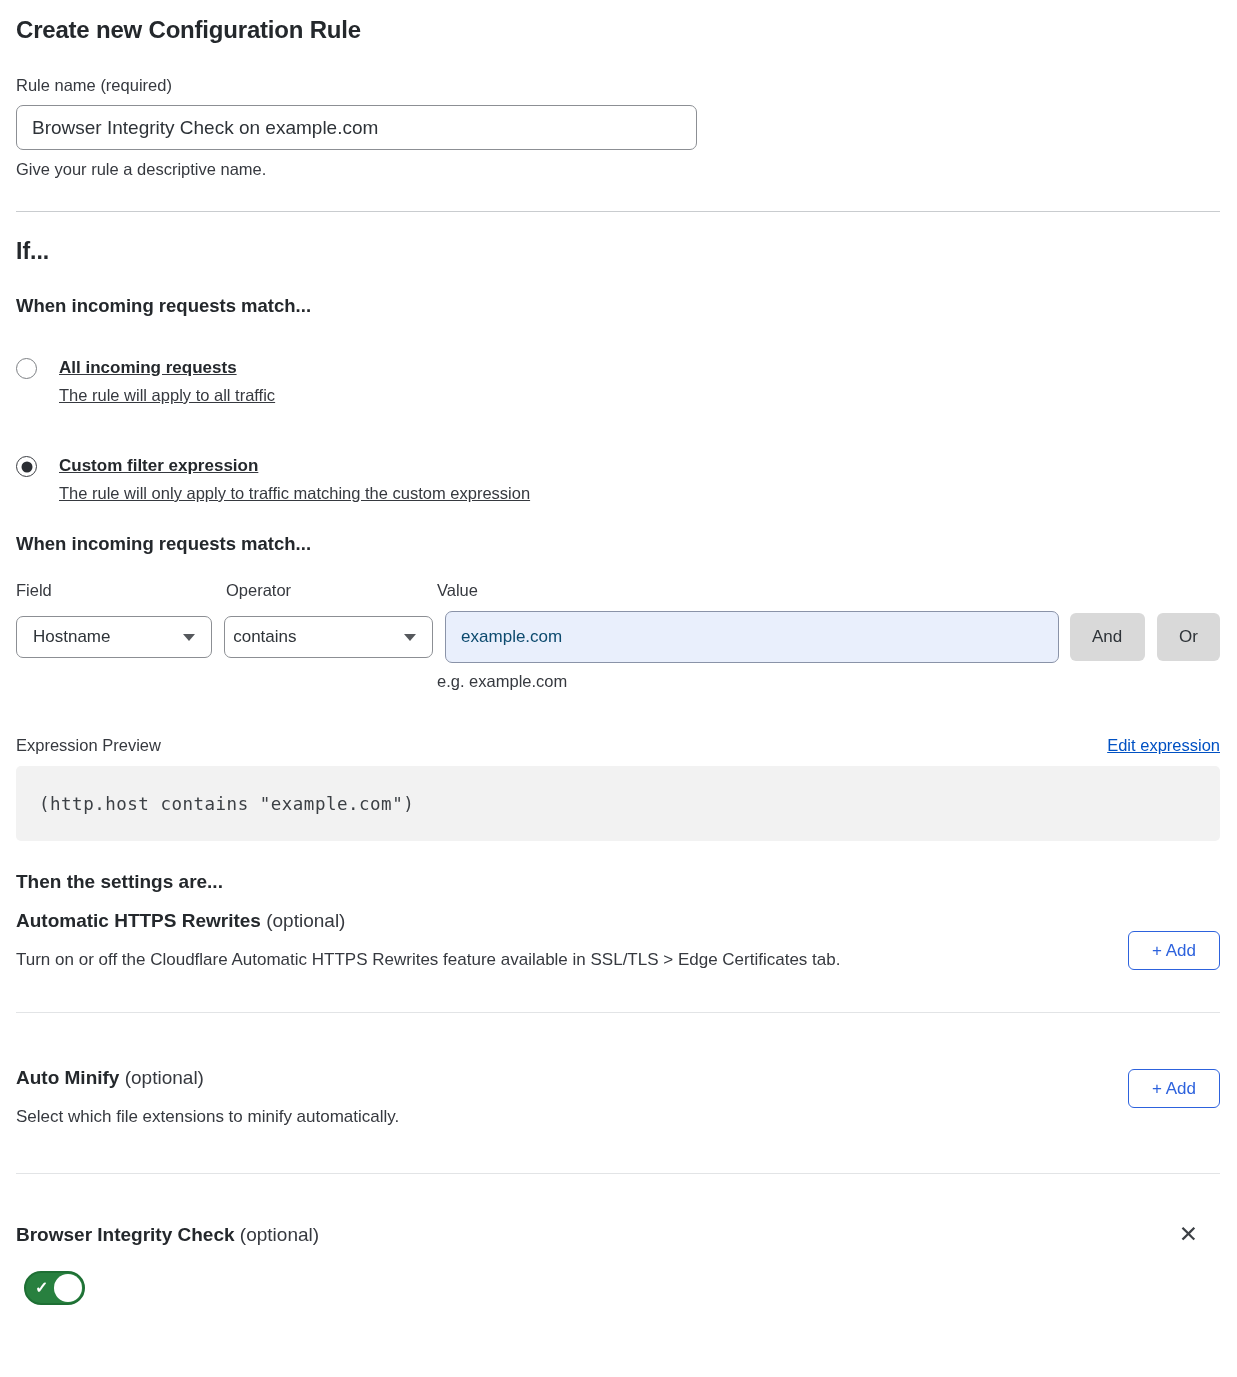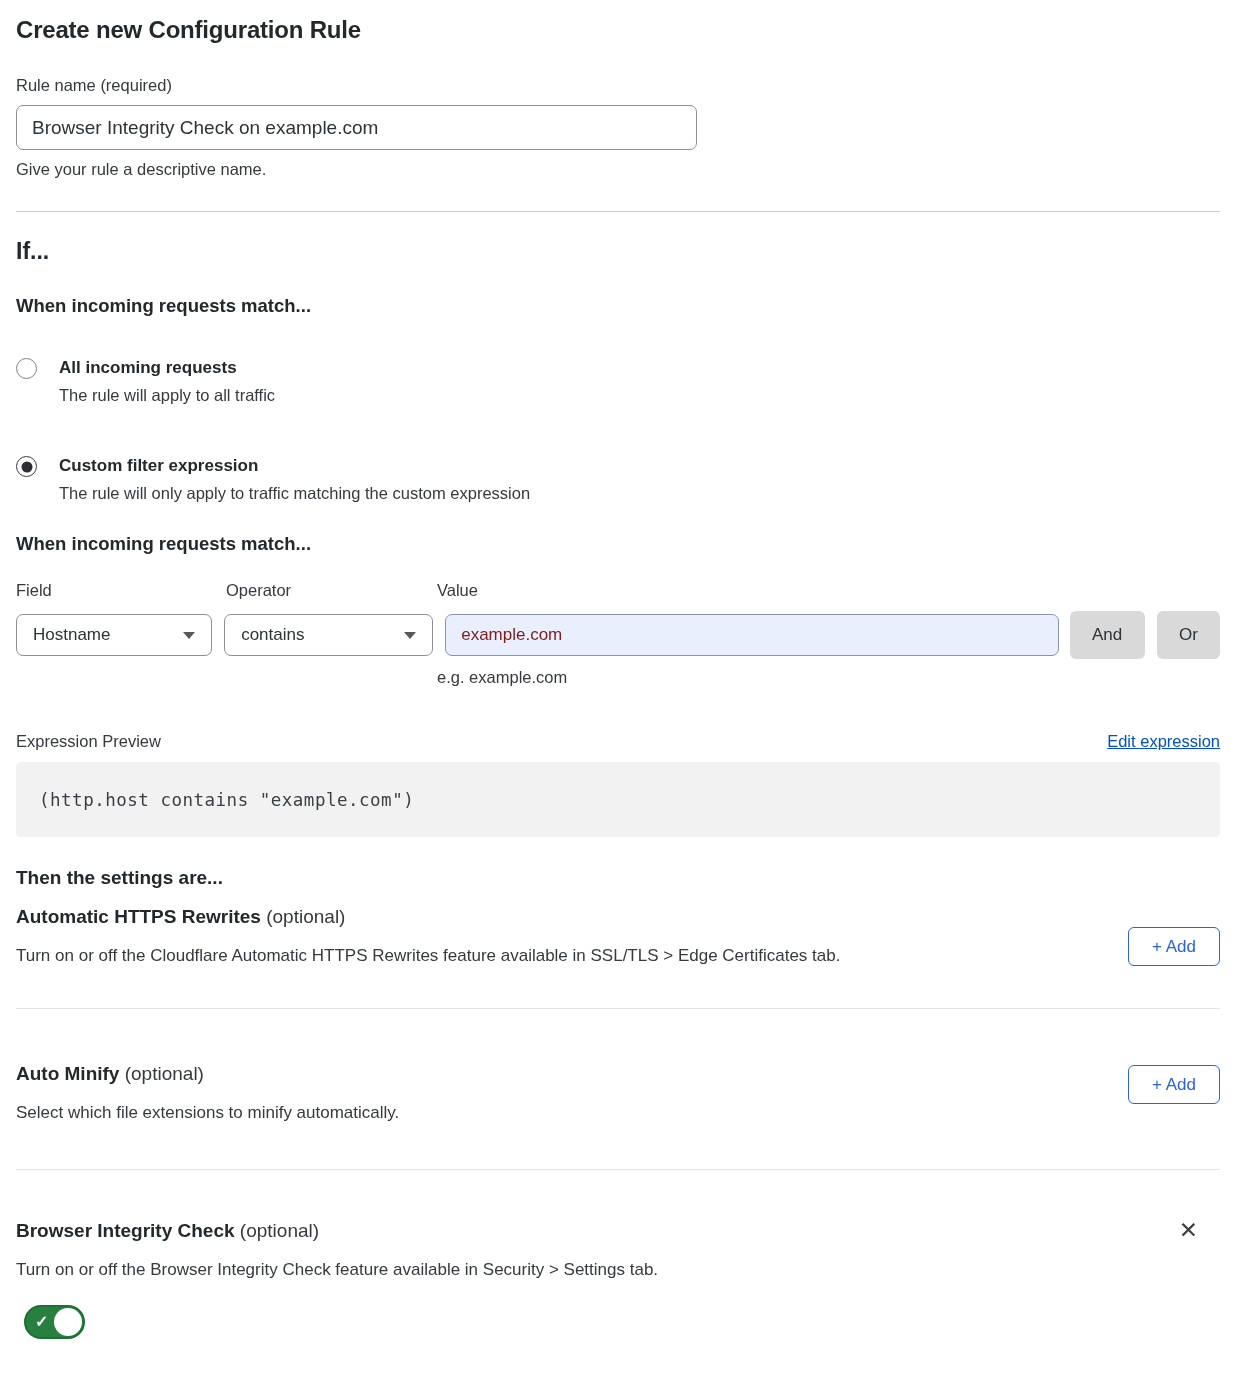--- a/index.html
+++ b/index.html
@@ -67,20 +67,21 @@
     line-height: 22px;
     font-weight: 700;
     color: #24282c;
   }
   
   .radio-option {
     display: flex;
     align-items: flex-start;
     margin-top: 40px;
     cursor: pointer;
+    text-decoration: underline;
   }
   .radio-option + .radio-option { margin-top: 50px; }
   .radio-circle {
     width: 21px;
     height: 21px;
     border-radius: 50%;
     border: 1.5px solid #7d8084;
     flex: 0 0 auto;
     margin-top: 1px;
     position: relative;
@@ -131,38 +132,38 @@
     background: #fff;
     display: flex;
     align-items: center;
     justify-content: space-between;
     padding: 0 16px;
     font-size: 17px;
     color: #2e3338;
     cursor: pointer;
   }
   .select-field { width: 198px; margin-right: 12px; }
-  .select-operator { width: 211px; margin-right: 12px; }
+  .select-operator { width: 211px; margin-right: 12px; padding-left: 8px; }
   .caret-down {
     width: 0; height: 0;
     border-left: 6px solid transparent;
     border-right: 6px solid transparent;
     border-top: 7px solid #55585c;
     margin-left: 8px;
   }
   .value-input {
     width: 620px;
-    height: 42px;
+    height: 52px;
     border: 1px solid #8a93a8;
     border-radius: 7px;
     background: #e9effc;
     padding: 0 15px;
     font-size: 17px;
     font-family: "Liberation Sans", sans-serif;
-    color: #7f1d1d;
+    color: #0c4a6e;
     margin-right: 11px;
   }
   .btn-gray {
     height: 48px;
     background: #d9d9d9;
     border: none;
     border-radius: 6px;
     font-size: 17px;
     font-family: "Liberation Sans", sans-serif;
     color: #2e3338;
@@ -391,20 +392,19 @@
   <hr class="divider light after-setting2">
 
   <div class="active-setting">
     <div class="active-header">
       <div class="setting-title">
         <b>Browser Integrity Check</b>
         <span class="optional">(optional)</span>
       </div>
       <span class="close-x">✕</span>
     </div>
-    <div class="setting-desc">Turn on or off the Browser Integrity Check feature available in Security &gt; Settings tab.</div>
     <div class="toggle">
       <span class="check">✓</span>
       <span class="knob"></span>
     </div>
   </div>
 
 </div>
 
 </body></html>

